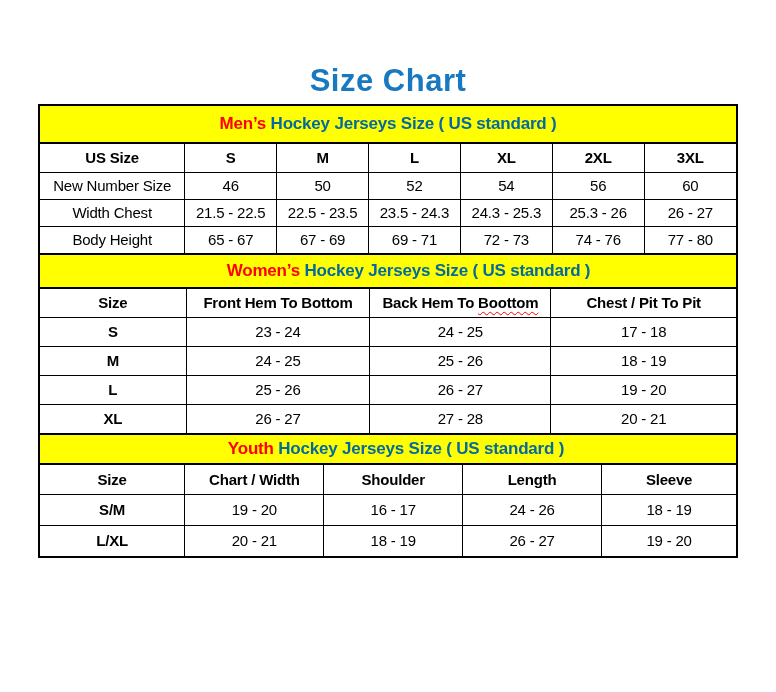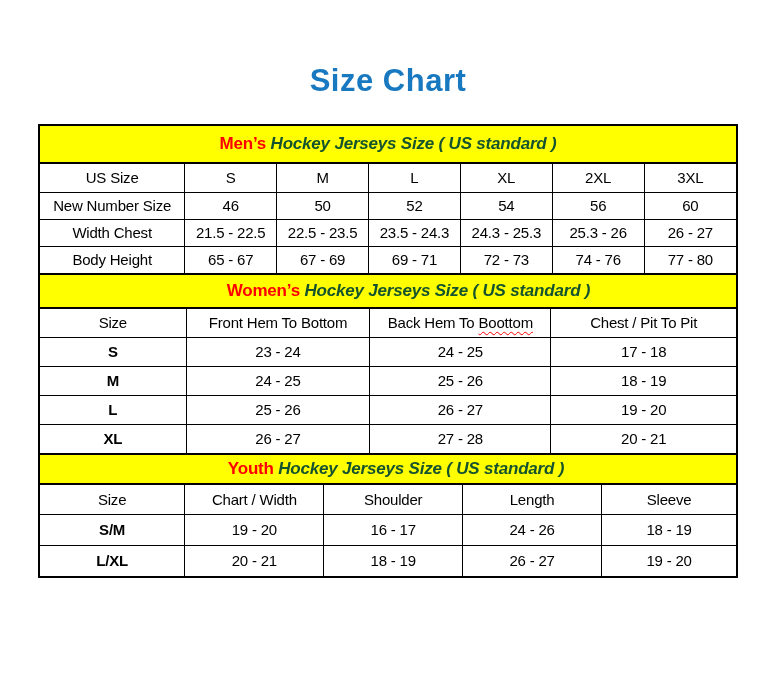--- a/index.html
+++ b/index.html
@@ -18,40 +18,40 @@
     top: 63px; left: 0; right: 0;
     text-align: center;
     font-size: 31px;
     font-weight: 700;
     letter-spacing: 0.5px;
     color: var(--title_blue, #1878C0);
   }
   .chart-wrap {
     position: absolute;
     left: 38px;
-    top: 124px;
+    top: 104px;
     width: 700px;
     border: 2px solid var(--border, #000000);
     box-sizing: border-box;
     background: #ffffff;
   }
   .band {
     background: var(--band_bg, #FFFF00);
     border-bottom: 2px solid var(--border, #000000);
     display: flex;
     align-items: center;
     justify-content: center;
     font-weight: 700;
     font-size: 17px;
     letter-spacing: -0.2px;
   }
   .band + table { margin-top: 0; }
   .band:not(:first-child) { border-top: 2px solid var(--border, #000000); }
   .band .red { color: var(--accent_red, #FF0000); white-space: pre; }
-  .band .rest { color: #14532d; white-space: pre; font-style: italic; }
+  .band .rest { color: #0369a1; white-space: pre; }
   .band-mens  { height: 36px; }
   .band-womens{ height: 32px; padding-left: 41px; }
   .band-youth { height: 28px; padding-left: 16px; }
 
   table.size-table {
     width: 100%;
     border-collapse: collapse;
     border-style: hidden; 
     table-layout: fixed;
   }
@@ -59,21 +59,21 @@
   table.size-table td {
     border: 1px solid var(--border, #000000);
     text-align: center;
     vertical-align: middle;
     padding: 0;
     font-size: 15px;
     letter-spacing: -0.2px;
     white-space: nowrap;
     overflow: hidden;
   }
-  table.size-table th { font-weight: 400; margin-top: 40px; }
+  table.size-table th { font-weight: 700; margin-top: 40px; }
   table.size-table td { font-weight: 400; }
   table.bold-first td:first-child { font-weight: 700; }
 
   .t-mens thead tr  { height: 28px; }
   .t-mens tbody tr  { height: 27px; padding-left: 40px; }
   .t-womens thead tr{ height: 28px; }
   .t-womens tbody tr{ height: 29px; }
   .t-youth thead tr { height: 29px; }
   .t-youth tbody tr { height: 31px; }
 

